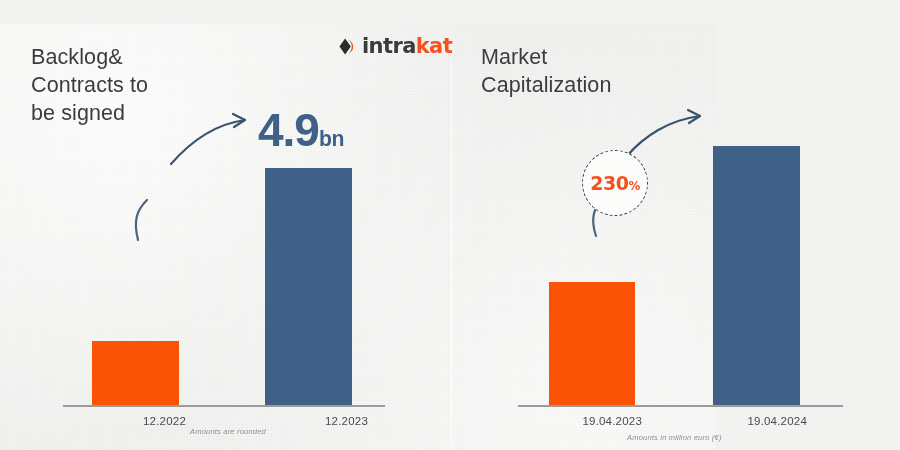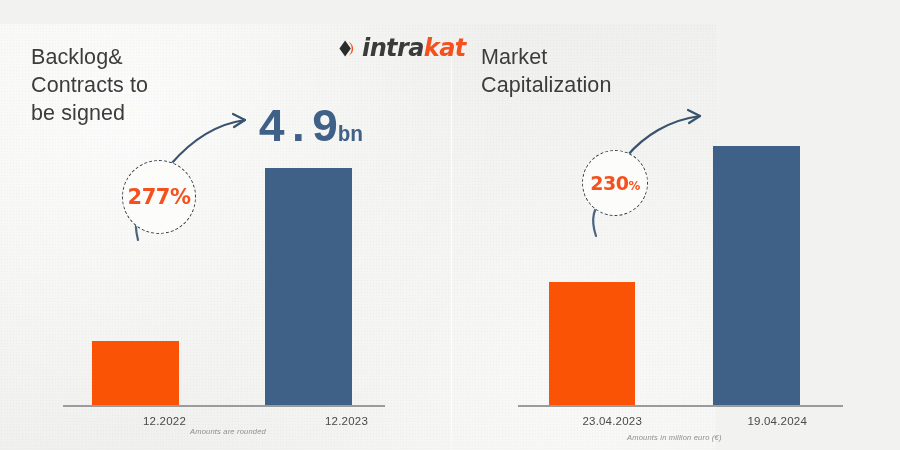--- a/index.html
+++ b/index.html
@@ -70,26 +70,25 @@
   .logo {
     position: absolute;
     top: 12px;
     display: flex;
     align-items: center;
     gap: 5px;
   }
   #logo-left  { left: 338px; }
   .logo-mark { width: 19px; height: 19px; display:block; }
   .logo-word {
-    font-size: 24px;
+    font-size: 21px;
     font-weight: 800;
     letter-spacing: -0.6px;
     line-height: 1;
     font-family: "DejaVu Sans", sans-serif;
-    font-style: italic;
   }
   .logo-intra { color: #3b3b3b; }
   .logo-kat   { color: #f4511e; }
 
   
   .axis {
     position: absolute;
     height: 1.5px;
     background: #9b9b9b;
   }
@@ -105,21 +104,21 @@
     font-size: 11.5px;
     color: #4a4a4a;
     letter-spacing: .2px;
     white-space: nowrap;
   }
 
   .value {
     position: absolute;
     font-weight: 800;
     white-space: nowrap;
-    font-family: Liberation Mono, monospace;
+    font-family: Liberation Sans, sans-serif;
     letter-spacing: -1px;
   }
   .value .unit {
     font-size: .46em;
     letter-spacing: -0.3px;
   }
   .value-dark { color: #333333; }
   .value-blue { color: #3f6187; }
 
   .footnote {
@@ -193,41 +192,36 @@
 
     <div class="bar-label" style="left:86px; top:391px; width:100px;">12.2022</div>
     <div class="bar-label" style="left:268px; top:391px; width:100px;">12.2023</div>
 
     <svg class="connector" style="left:0; top:0; width:450px; height:450px;">
       <path d="M138 216 C133 196 137 186 147 176" stroke="#4a6480" stroke-width="2.2" fill="none" stroke-linecap="round"></path>
       <path d="M171 140 C191 117 216 100 245 96" stroke="#39536e" stroke-width="2.2" fill="none" stroke-linecap="round"></path>
       <path d="M245 96 L233 90 M245 96 L234 103" stroke="#39536e" stroke-width="2.2" fill="none" stroke-linecap="round"></path>
     </svg>
 
-    <div class="badge" style="left:122px; top:136px; width:74px; height:74px;">
-      <span class="badge-text" style="font-size:21px;">
-        <span>277</span><span>%</span>
-      </span>
-    </div>
 
     <div class="footnote" style="left:190px; top:403px;">Amounts are rounded</div>
   </div>
 
   <div class="panel" id="panel-right">
 
     <div class="panel-title">Market
 Capitalization</div>
 
     <div class="axis" style="left:68px; top:381px; width:325px;"></div>
 
     <div class="bar bar-orange" style="left:99px; top:258px; width:86px; height:123px;"></div>
     <div class="bar bar-blue" style="left:263px; top:122px; width:87px; height:259px;"></div>
 
 
-    <div class="bar-label" style="left:92px; top:391px; width:100px;">23.04.2023</div>
+    <div class="bar-label" style="left:92px; top:391px; width:100px;">19.04.2023</div>
     <div class="bar-label" style="left:257px; top:391px; width:100px;">19.04.2024</div>
 
     <svg class="connector" style="left:0; top:0; width:450px; height:450px;">
       <path d="M146 212 C140 194 144 184 153 174" stroke="#4a6480" stroke-width="2.2" fill="none" stroke-linecap="round"></path>
       <path d="M177 132 C194 112 219 96 250 92" stroke="#39536e" stroke-width="2.2" fill="none" stroke-linecap="round"></path>
       <path d="M250 92 L238 86 M250 92 L239 99" stroke="#39536e" stroke-width="2.2" fill="none" stroke-linecap="round"></path>
     </svg>
 
     <div class="badge" style="left:132px; top:126px; width:66px; height:66px;">
       <span class="badge-text" style="font-size:19px;">

